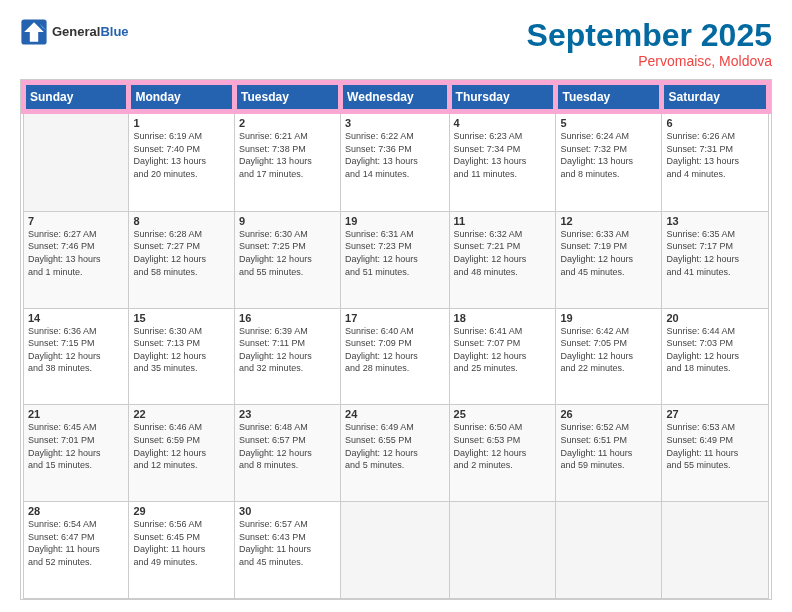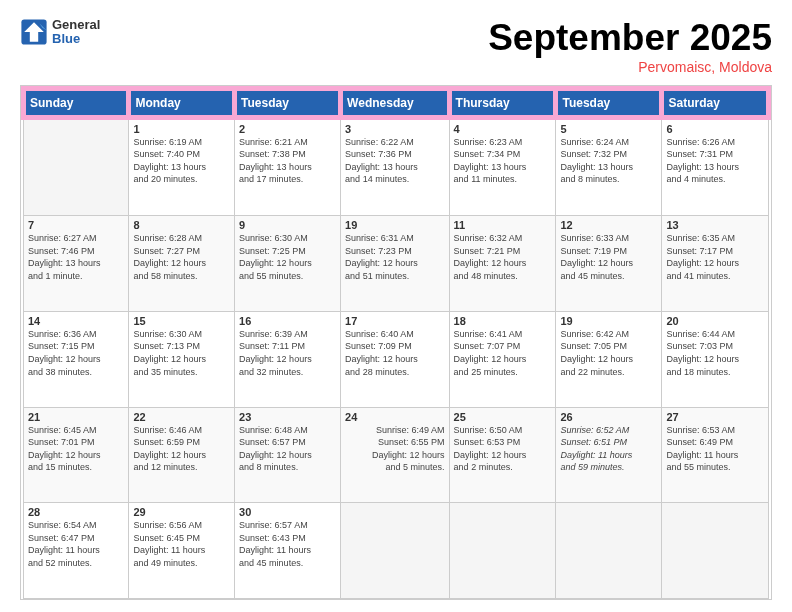--- a/index.html
+++ b/index.html
@@ -23,39 +23,38 @@
       align-items: flex-start;
       margin-bottom: 10px;
     }
     .logo {
       display: flex;
       align-items: center;
       gap: 4px;
     }
     .logo-text {
       display: flex;
-      flex-direction: column;
       font-size: 13px;
       font-weight: bold;
       line-height: 1.1;
       color: #333;
     }
     .logo-text span:first-child { color: #333; }
     .logo-text span:last-child { color: #2563b0; }
     .logo-icon {
       width: 28px;
       height: 28px;
     }
     .title-block {
       text-align: right;
     }
     .month-year {
-      font-size: 37px;
+      font-size: 32px;
       font-weight: bold;
-      color: #000000;
+      color: #0369a1;
       line-height: 1.1;
     }
     .location {
       font-size: 14px;
       color: #ef4444;
     }
     .calendar {
       flex: 1;
       border: 1px solid #ccc;
       border-collapse: collapse;
@@ -303,35 +302,35 @@
             </td>
             <td>
               <span class="day-num">23</span>
               <div class="day-info" style="white-space: pre-line;">Sunrise: 6:48 AM
 Sunset: 6:57 PM
 Daylight: 12 hours
 and 8 minutes.</div>
             </td>
             <td>
               <span class="day-num">24</span>
-              <div class="day-info" style="white-space: pre-line; text-align: right;">Sunrise: 6:49 AM
+              <div class="day-info" style="white-space: pre-line;">Sunrise: 6:49 AM
 Sunset: 6:55 PM
 Daylight: 12 hours
 and 5 minutes.</div>
             </td>
             <td>
               <span class="day-num">25</span>
               <div class="day-info" style="white-space: pre-line;">Sunrise: 6:50 AM
 Sunset: 6:53 PM
 Daylight: 12 hours
 and 2 minutes.</div>
             </td>
             <td>
               <span class="day-num">26</span>
-              <div class="day-info" style="white-space: pre-line; font-style: italic;">Sunrise: 6:52 AM
+              <div class="day-info" style="white-space: pre-line;">Sunrise: 6:52 AM
 Sunset: 6:51 PM
 Daylight: 11 hours
 and 59 minutes.</div>
             </td>
             <td>
               <span class="day-num">27</span>
               <div class="day-info" style="white-space: pre-line;">Sunrise: 6:53 AM
 Sunset: 6:49 PM
 Daylight: 11 hours
 and 55 minutes.</div>

